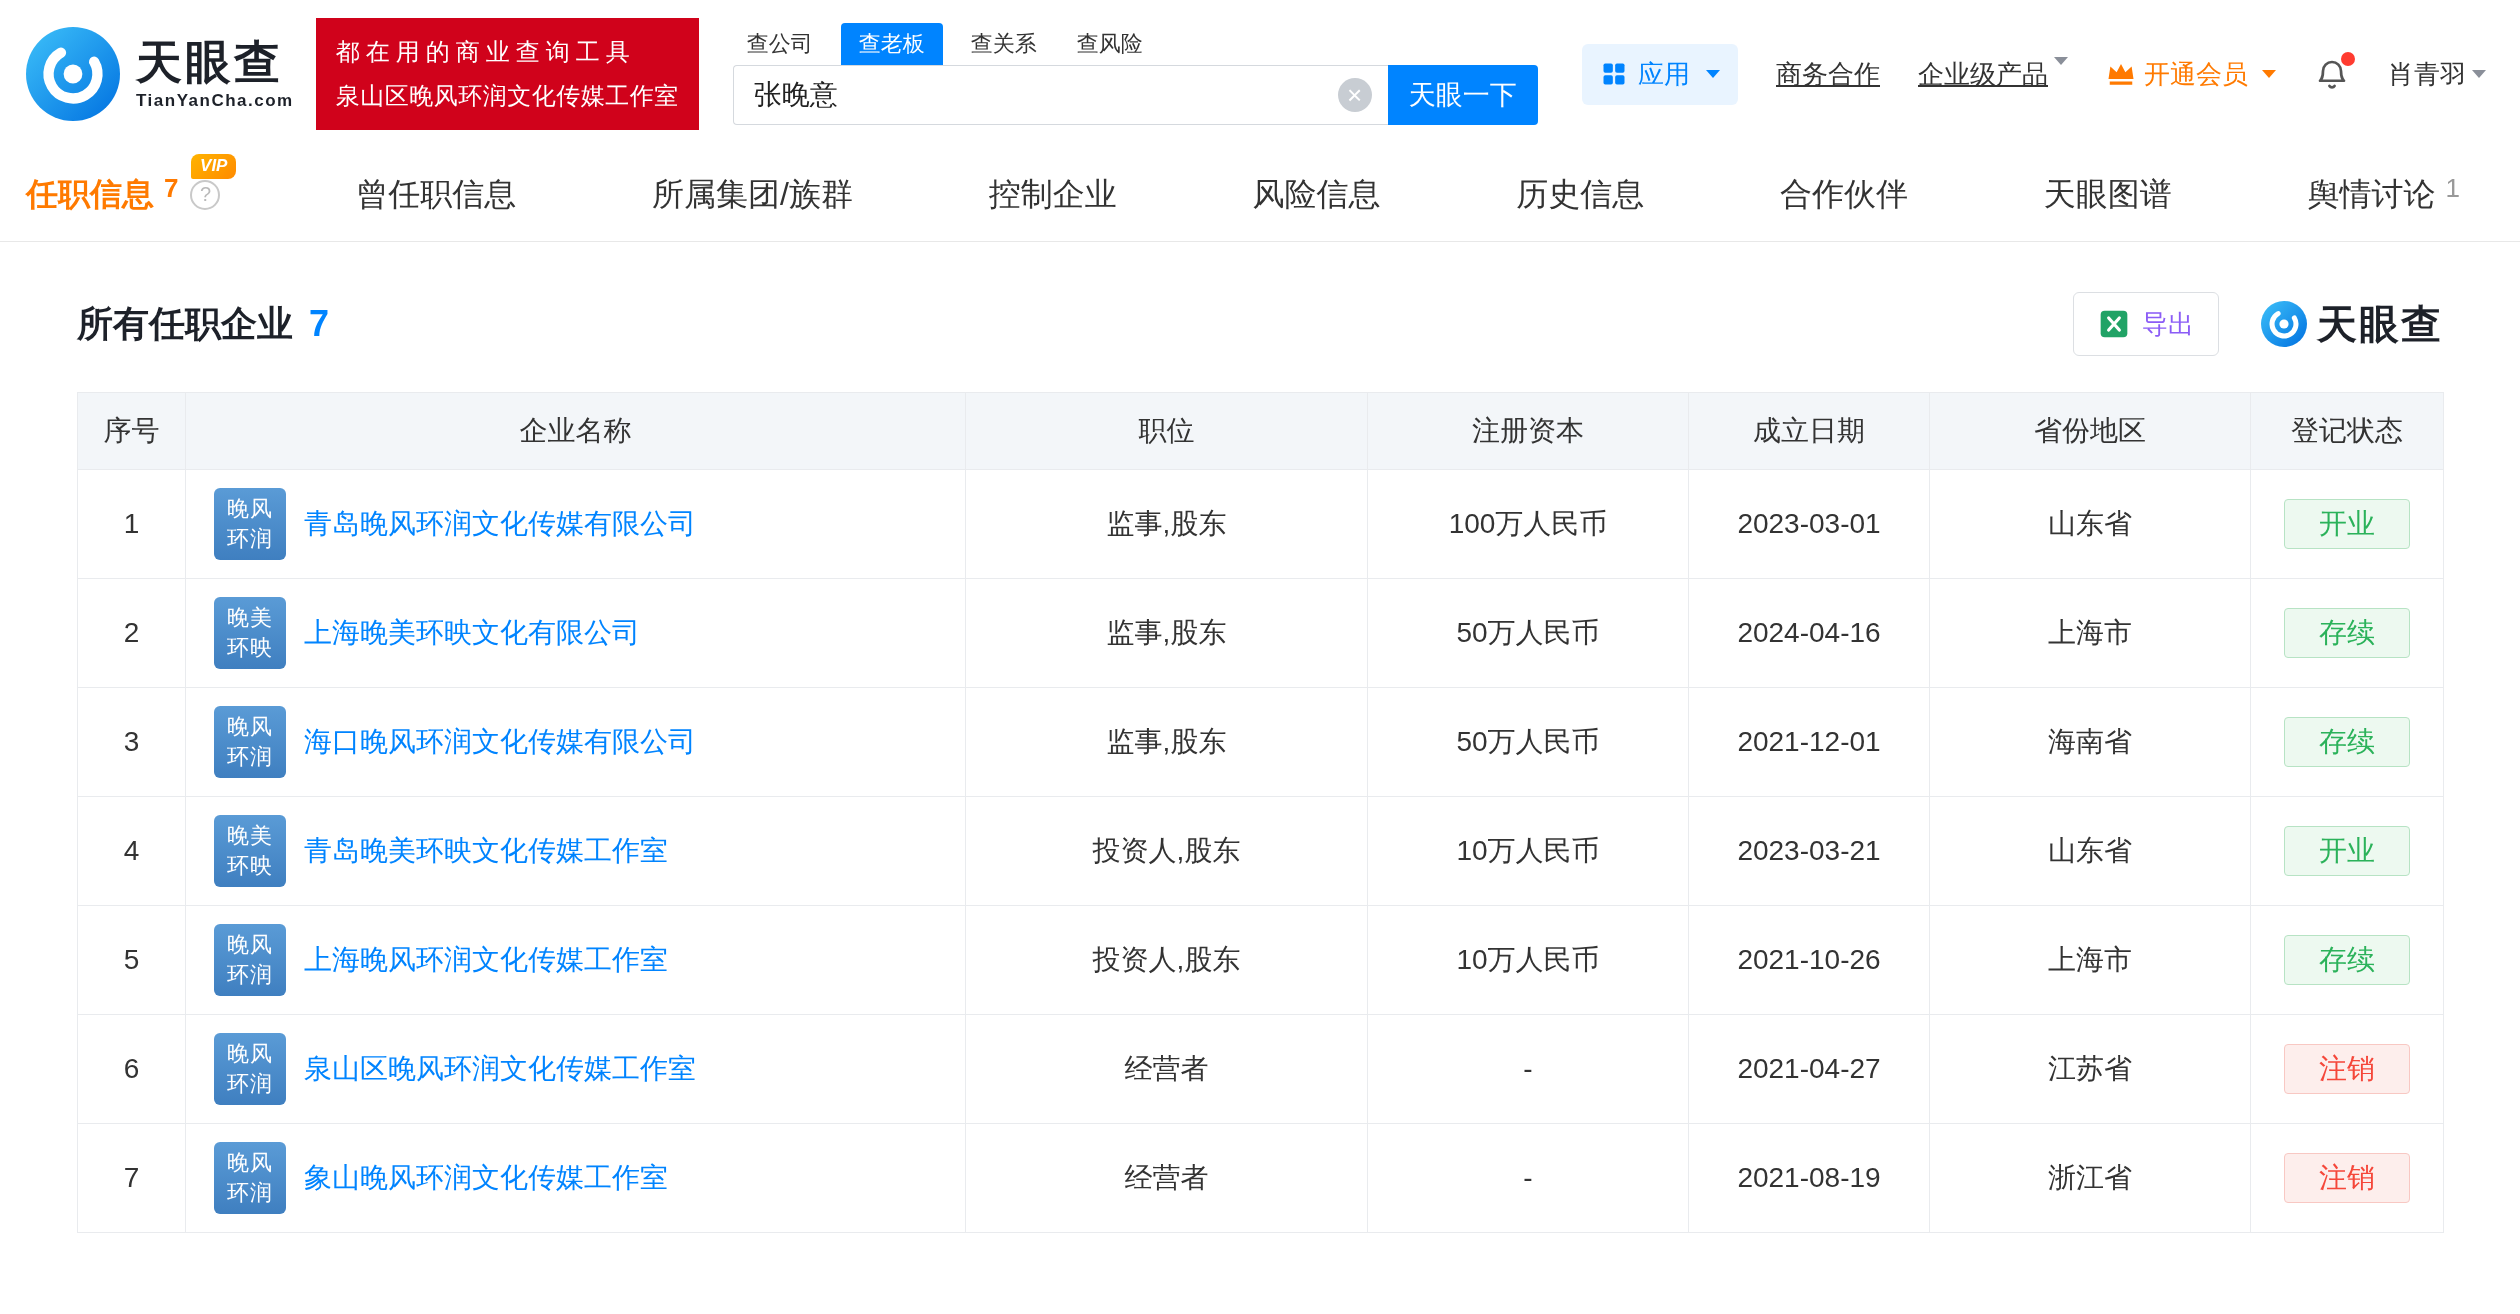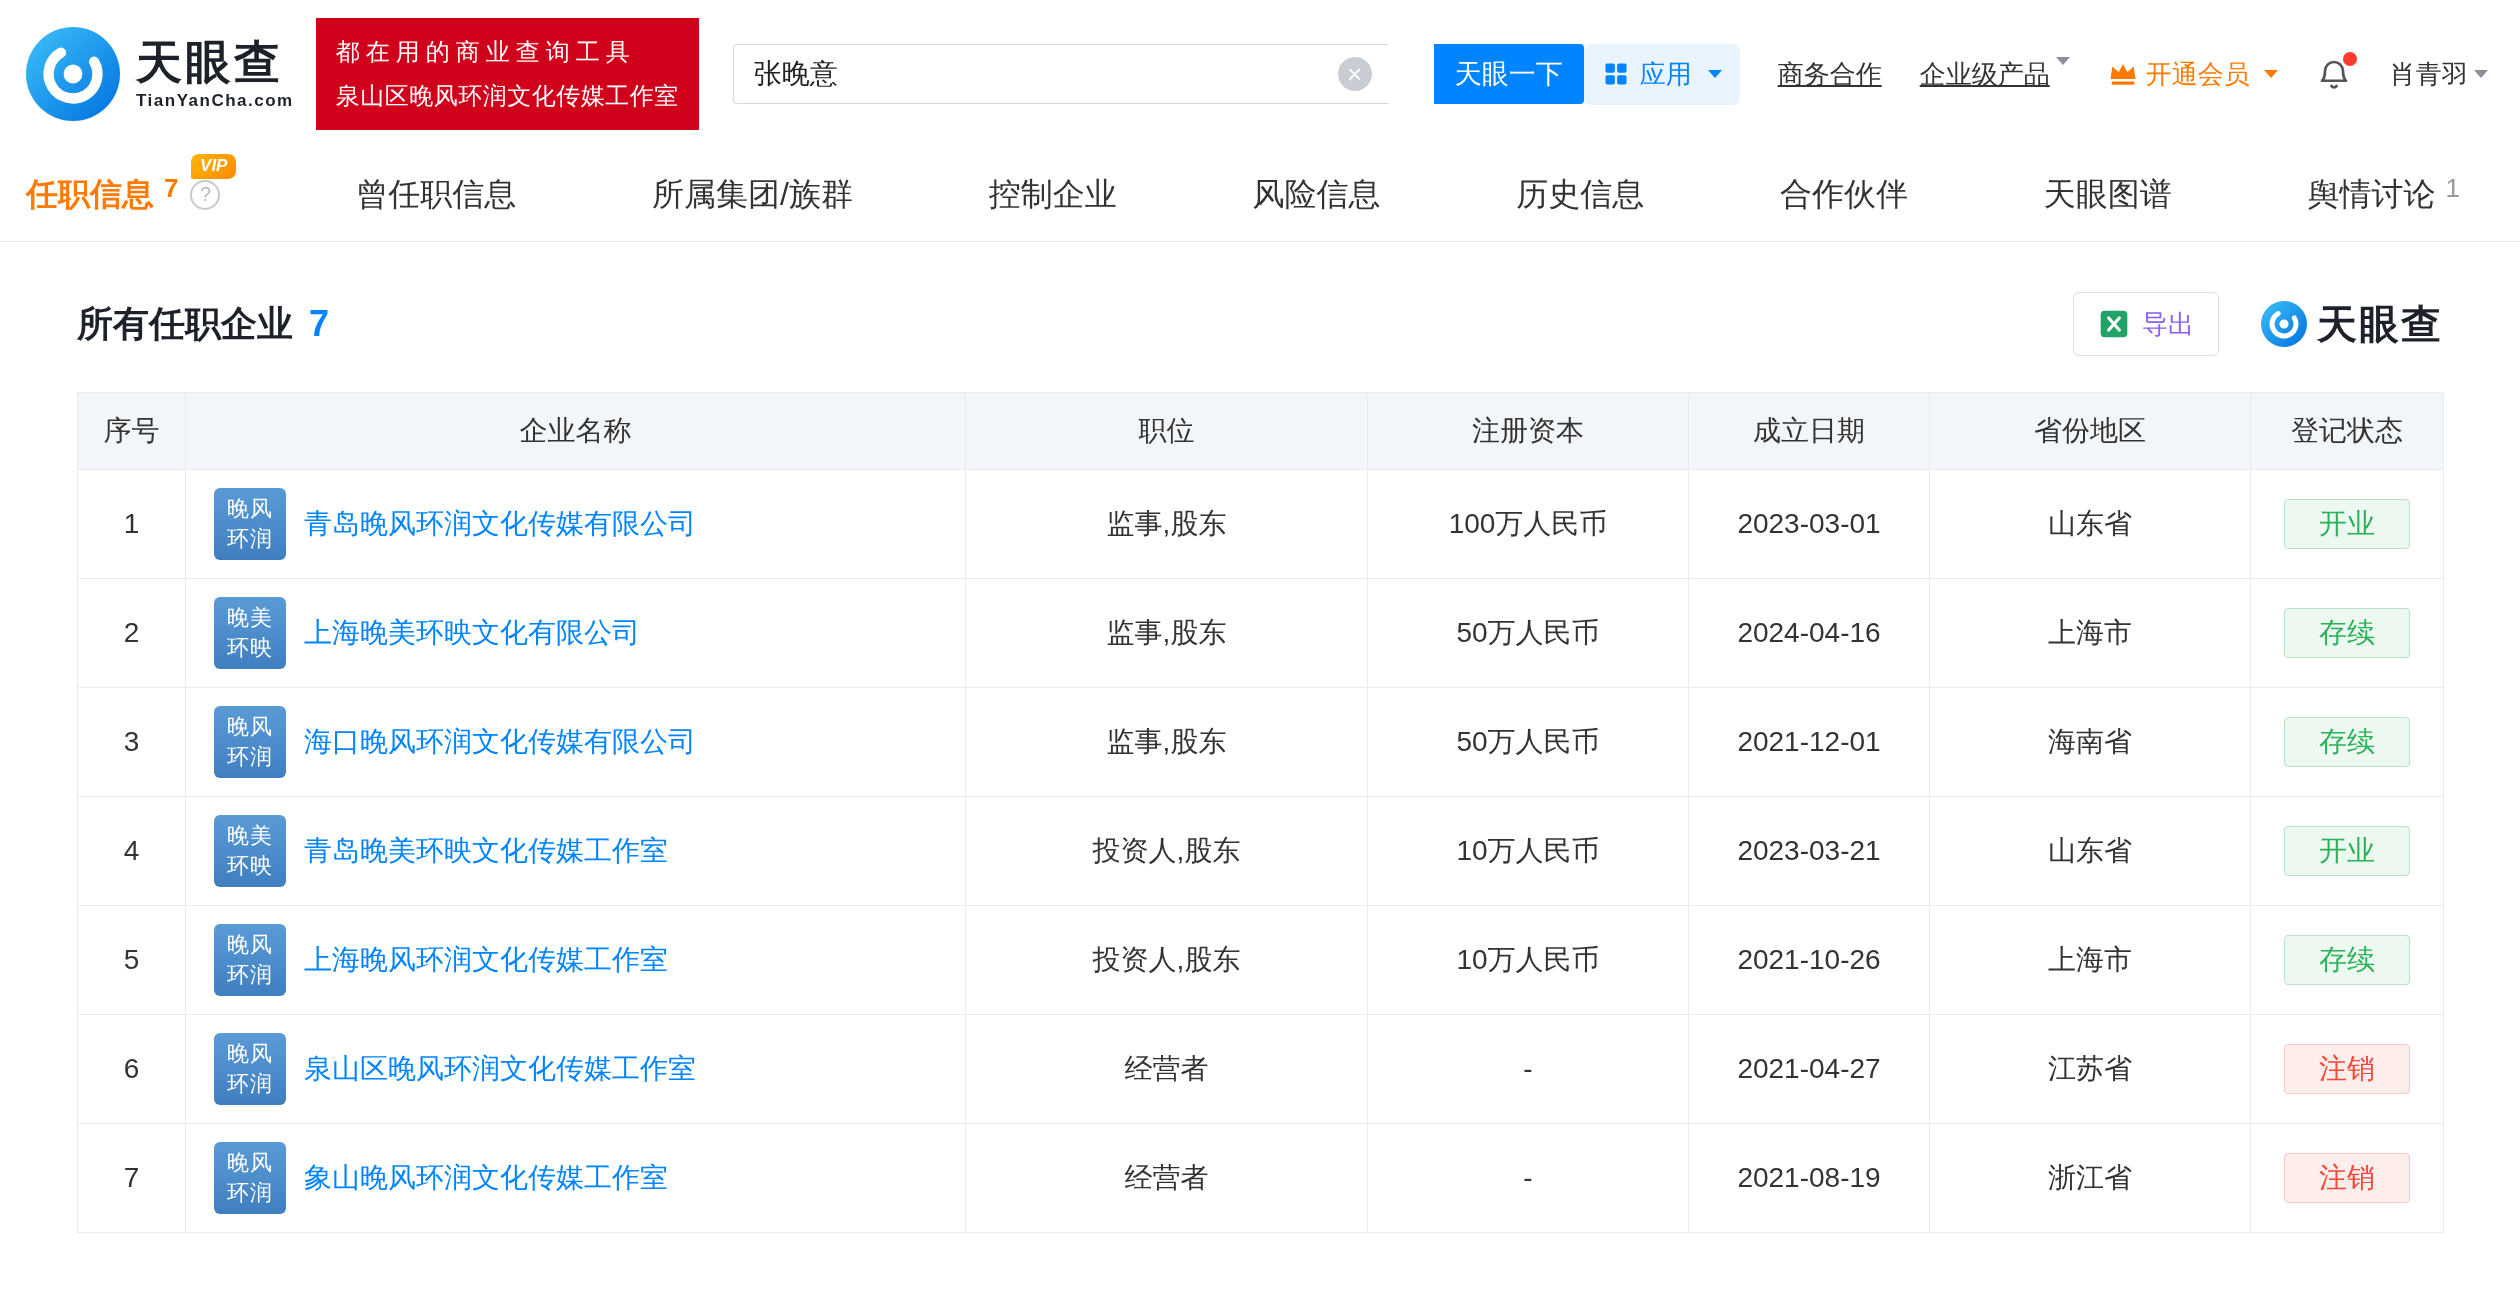--- a/index.html
+++ b/index.html
@@ -16,21 +16,21 @@
   .brand-en{font-size:17px;font-weight:bold;color:#1d2129;letter-spacing:1.5px;margin-top:4px;}
   .promo-banner{margin-left:22px;background:#d0021b;color:#fff;padding:12px 20px;
     font-size:24px;line-height:44px;white-space:nowrap;flex:none;}
   .promo-line1{letter-spacing:6px;}
   .promo-line2{letter-spacing:0.5px;}
   
   .search-area{margin-left:34px;flex:none;}
   .search-tabs{display:flex;gap:16px;align-items:flex-end;height:42px;margin-left:2px;}
   .search-tab{font-size:22px;color:#333;padding:6px 12px;cursor:pointer;white-space:nowrap;}
   .search-tab.active{background:#0084ff;color:#fff;border-radius:4px 4px 0 0;padding:6px 18px;}
-  .search-box{display:flex;gap:46px;}
+  .search-box{display:flex;}
   .search-input-wrap{position:relative;}
   .search-input{width:655px;height:60px;border:1px solid #d5d9de;border-right:none;
     border-radius:4px 0 0 4px;font-size:28px;padding:0 66px 0 20px;box-sizing:border-box;
     color:#222;outline:none;font-family:inherit;}
   .clear-icon{position:absolute;right:16px;top:50%;transform:translateY(-50%);
     width:34px;height:34px;border-radius:50%;background:#c8cdd3;color:#fff;
     display:flex;align-items:center;justify-content:center;font-size:26px;cursor:pointer;}
   .search-btn{width:150px;height:60px;background:#0084ff;color:#fff;border:none;
     font-size:27px;border-radius:0 4px 4px 0;cursor:pointer;font-family:inherit;}
   
@@ -108,20 +108,26 @@
       <span class="brand-en">TianYanCha.com</span>
     </div>
   </div>
 
   <div class="promo-banner">
     <div class="promo-line1">都在用的商业查询工具</div>
     <div class="promo-line2">泉山区晚风环润文化传媒工作室</div>
   </div>
 
   <div class="search-area">
+    <div class="search-tabs">
+        <div class="search-tab">查公司</div>
+        <div class="search-tab active">查老板</div>
+        <div class="search-tab">查关系</div>
+        <div class="search-tab">查风险</div>
+      </div>
     <div class="search-box">
       <div class="search-input-wrap">
         <input class="search-input" value="张晚意" style="">
         <span class="clear-icon">×</span>
       </div>
       <button class="search-btn">天眼一下</button>
     </div>
   </div>
 
   <div class="header-right">

